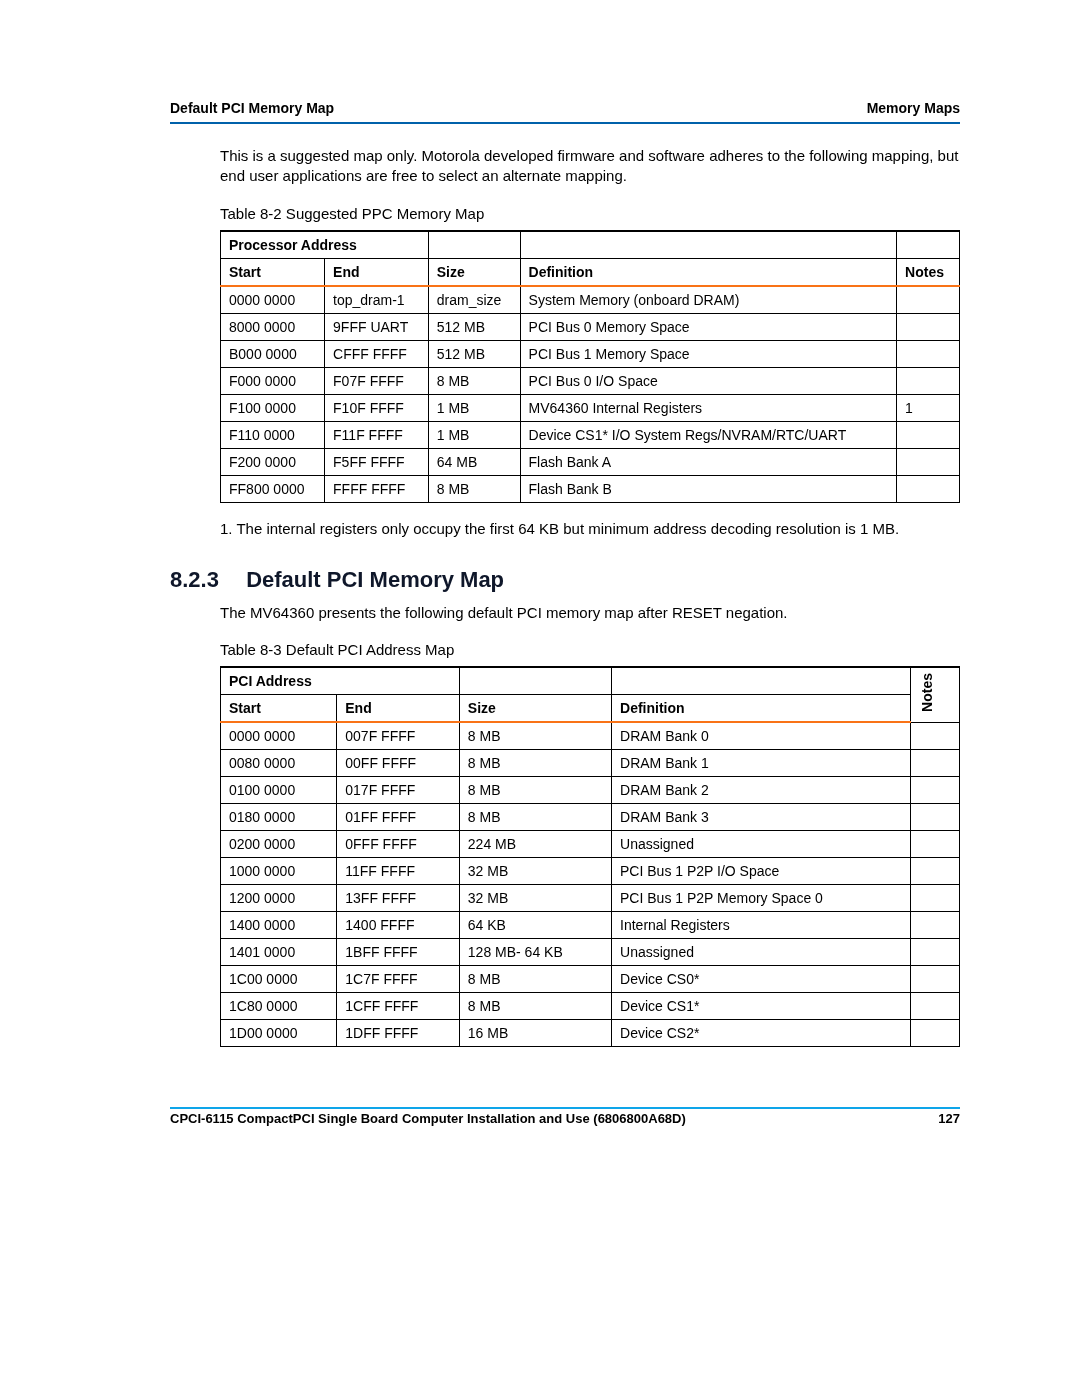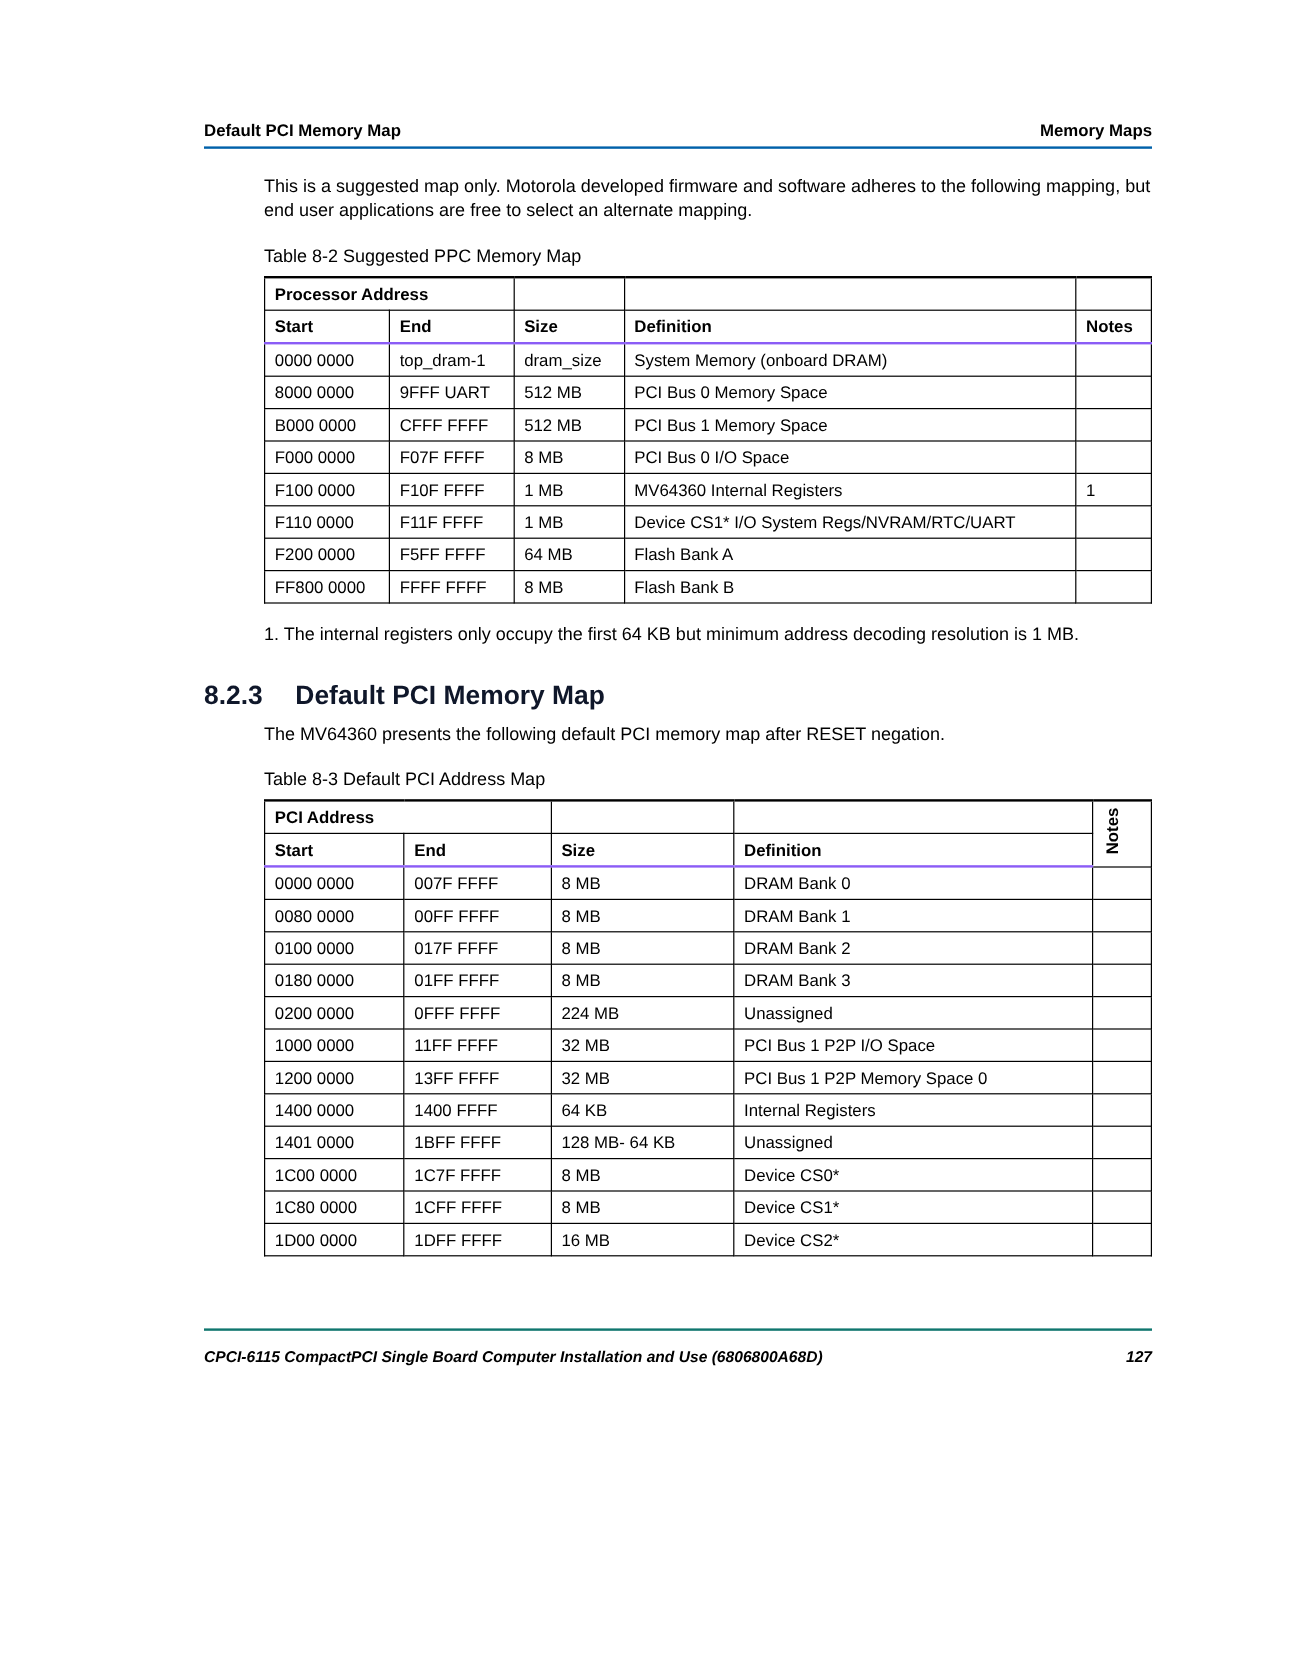--- a/index.html
+++ b/index.html
@@ -46,48 +46,47 @@
     text-align: left;
     vertical-align: top;
   }
   thead tr:first-child th {
     border-top: 2px solid #000;
   }
   thead th {
     font-weight: bold;
   }
   .sub-head th {
-    border-bottom: 2px solid #8b5cf6;
+    border-bottom: 2px solid #f97316;
   }
   .section-heading {
     color: #0f172a;
     font-weight: bold;
     font-size: 22px;
     margin: 28px 0 10px 0;
   }
   .sec-num { display:inline-block; width: 70px; }
   .footnote {
     margin: 16px 0 10px 50px;
     line-height: 1.35;
   }
   .notes-vert {
     writing-mode: vertical-rl;
     transform: rotate(180deg);
     white-space: nowrap;
     font-weight: bold;
   }
   .footer {
     margin-top: 60px;
-    border-top: 2px solid #0f766e;
-    padding-top: 14px;
+    border-top: 2px solid #0ea5e9;
+    padding-top: 2px;
     display: flex;
     justify-content: space-between;
     font-weight: bold;
     font-size: 13px;
-    font-style: italic;
   }
 </style>
 </head>
 <body>
 
 <div class="page">
   <div class="header-top">
     <span>Default PCI Memory Map</span>
     <span>Memory Maps</span>
   </div>

